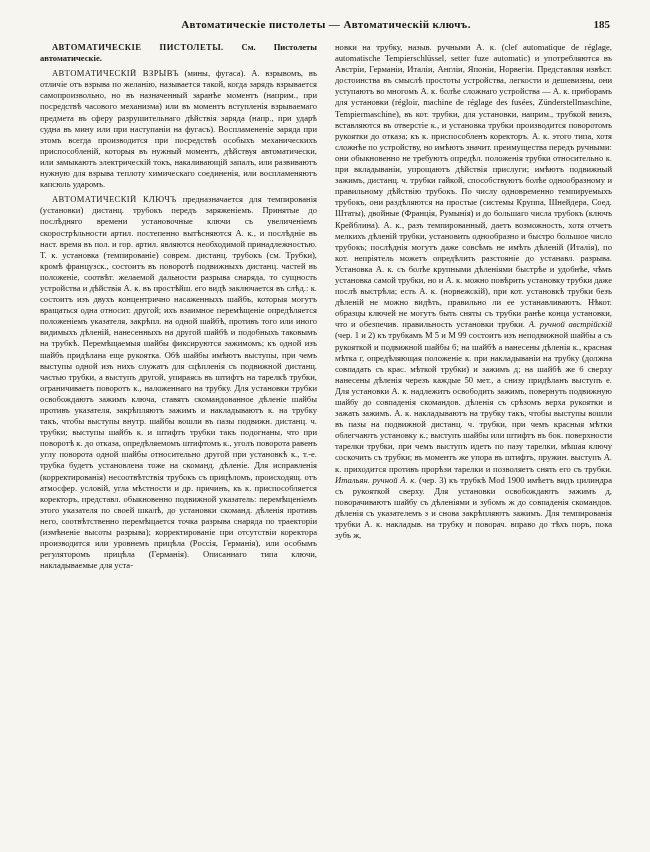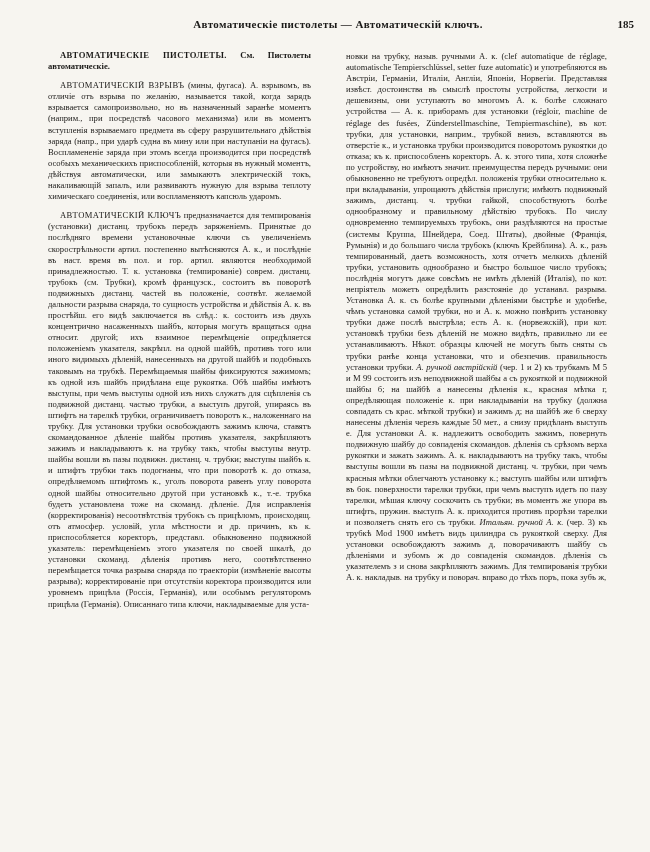--- a/index.html
+++ b/index.html
@@ -11,21 +11,21 @@
     height: 852px;
     background: #f7f5f0;
     font-family: "Liberation Serif", "DejaVu Serif", serif;
     color: #1b1a18;
     overflow: hidden;
   }
   .page {
     box-sizing: border-box;
     width: 650px;
     height: 852px;
-    padding: 18px 14px 10px 40px;
+    padding: 18px 38px 10px 40px;
     background: #f7f5f0;
   }
   .running-header {
     position: relative;
     height: 16px;
     margin-bottom: 8px;
   }
   .running-title {
     position: absolute;
     left: 0; right: 0;
@@ -47,35 +47,35 @@
     gap: 18px;
   }
   .col {
     width: 279px;
     font-size: 8.6px;
     line-height: 11.1px;
     text-align: justify;
     text-justify: inter-word;
   }
   p.entry {
-    margin: 8px;
+    margin: 0;
     text-indent: 12px;
   }
   p.entry + p.entry {
     margin-top: 4px;
   }
   .headword {
     font-weight: normal;
     letter-spacing: 0.4px;
   }
   .see-ref {
     font-weight: bold;
   }
   p.cont {
-    margin: 9px;
+    margin: 0;
     text-indent: 0;
   }
   .lead-italic {
     font-style: italic;
   }
 </style>
 </head>
 <body>
 
 <div class="page">

